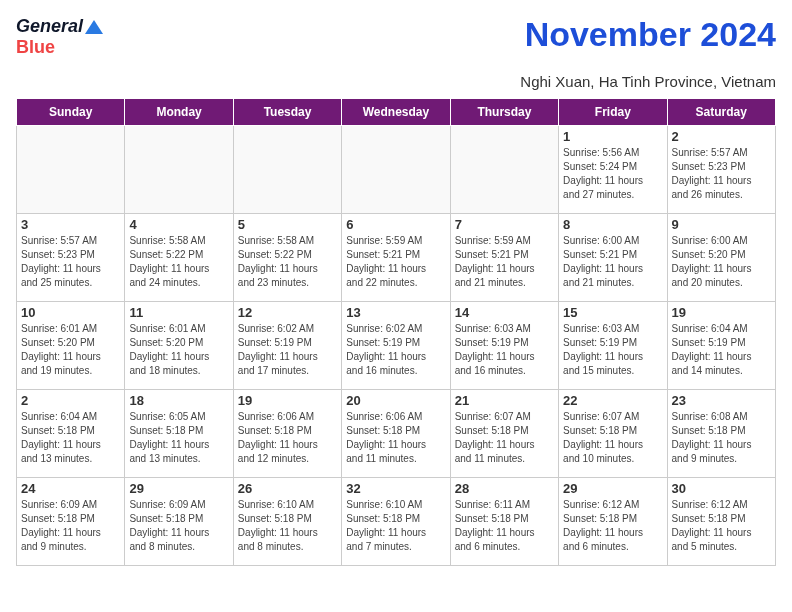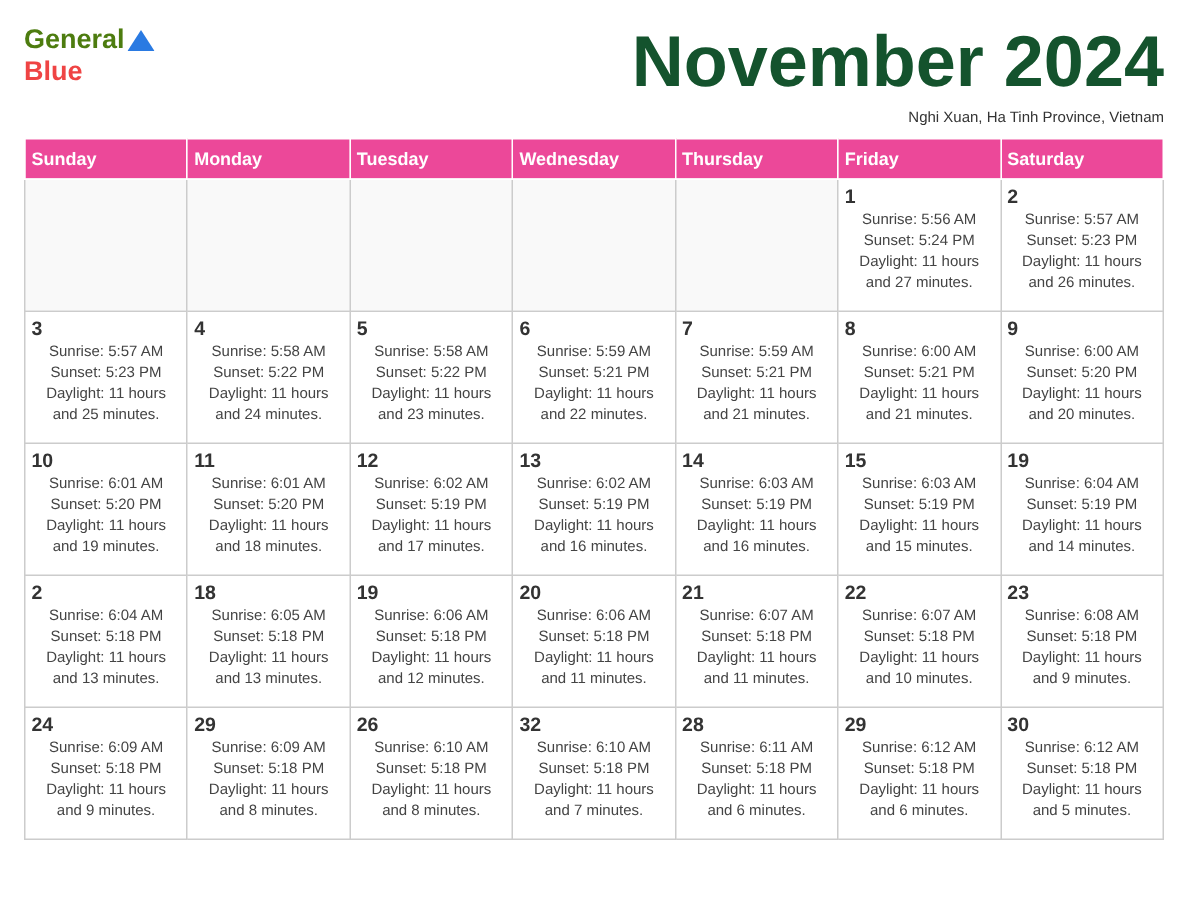--- a/index.html
+++ b/index.html
@@ -17,57 +17,58 @@
       margin-bottom: 8px;
     }
     .logo {
       display: flex;
       flex-direction: column;
       align-items: flex-start;
     }
     .logo-general {
       font-size: 18px;
       font-weight: bold;
-      color: #4d7c0f;
+      color: #0f172a;
+      font-style: italic;
     }
     .logo-blue {
       font-size: 18px;
       font-weight: bold;
       color: #ef4444;
     }
     .logo-row {
       display: flex;
       align-items: center;
     }
     .title-section {
       text-align: right;
     }
     .month-title {
-      font-size: 48px;
-      font-weight: bold;
-      color: #14532d;
+      font-size: 34px;
+      font-weight: bold;
+      color: #1d4ed8;
       line-height: 1.1;
     }
     .subtitle {
-      font-size: 10px;
+      font-size: 15px;
       color: #333;
-      margin-top: 4px;
+      margin-top: 20px;
     }
     .calendar {
       width: 100%;
       border-collapse: collapse;
       table-layout: fixed;
     }
     .calendar th {
-      background: #ec4899;
+      background: #701a75;
       color: #fff;
       font-size: 12px;
       font-weight: bold;
       padding: 6px 4px;
-      text-align: left;
+      text-align: center;
       border: 1px solid #fff;
       margin-left: 36px;
     }
     .calendar td {
       border: 1px solid #ccc;
       vertical-align: top;
       padding: 3px 4px;
       height: 88px;
       font-size: 10px;
       color: #333;
@@ -80,21 +81,20 @@
       font-size: 13px;
       font-weight: bold;
       color: #333;
       display: block;
       margin-bottom: 2px;
     }
     .day-info {
       font-size: 10px;
       color: #444;
       line-height: 1.4;
-      text-align: center;
     }
   </style>
 </head>
 <body>
 
 <div class="header-section">
   <div class="logo">
     <div class="logo-row">
       <span class="logo-general">General</span>
       <svg width="18" height="18" viewBox="0 0 18 18" style="margin-left:2px;">

